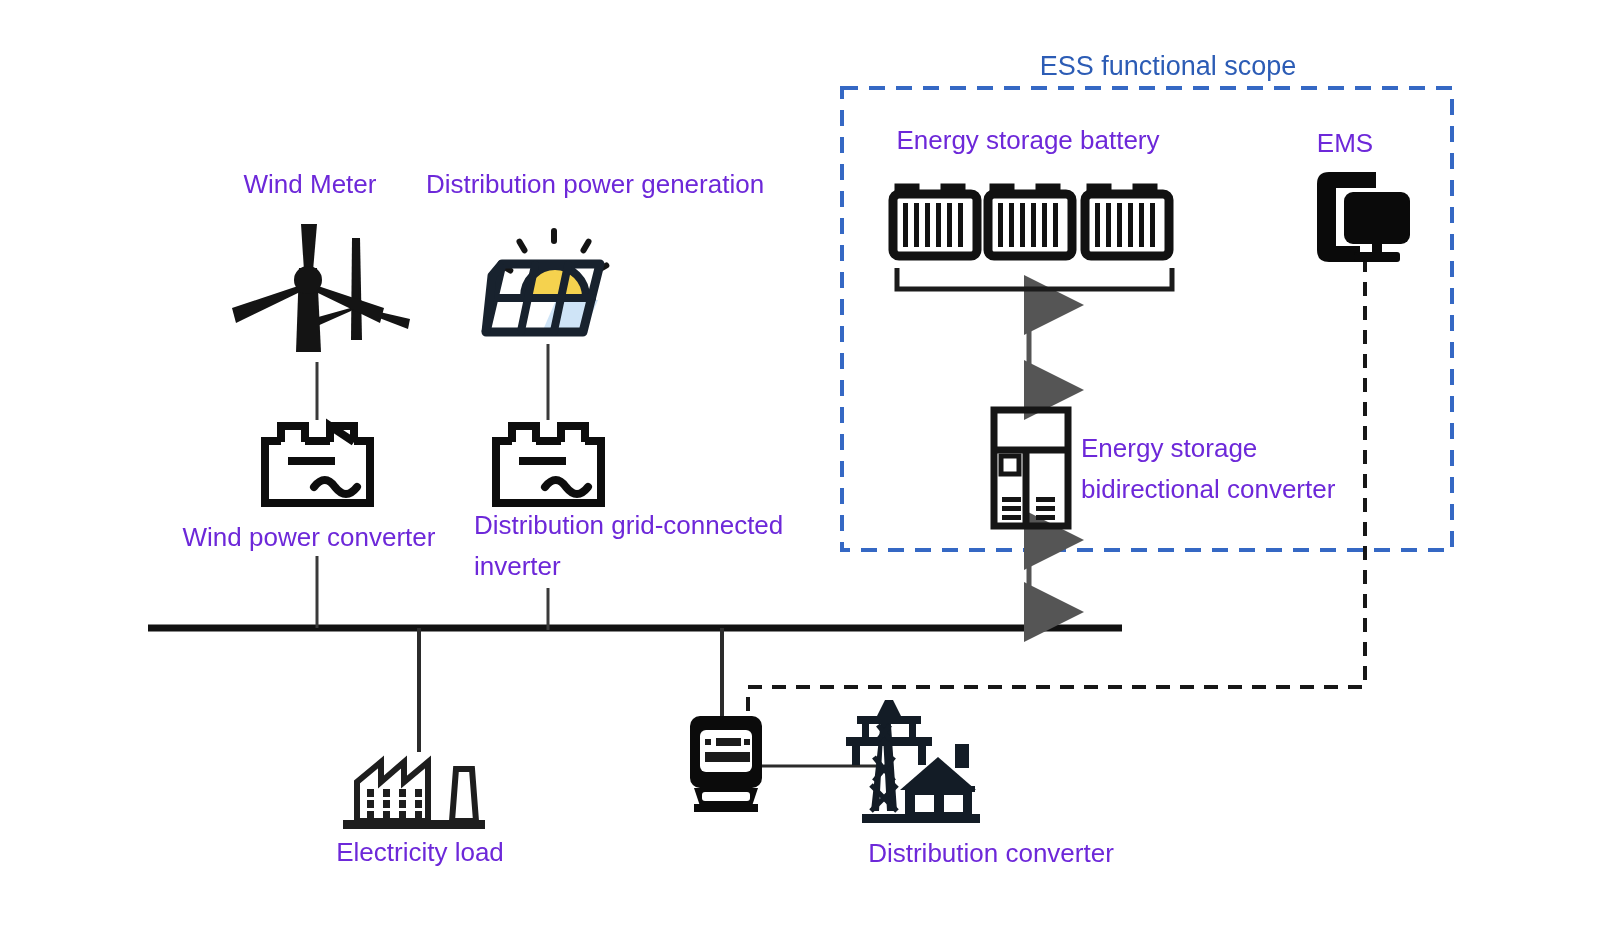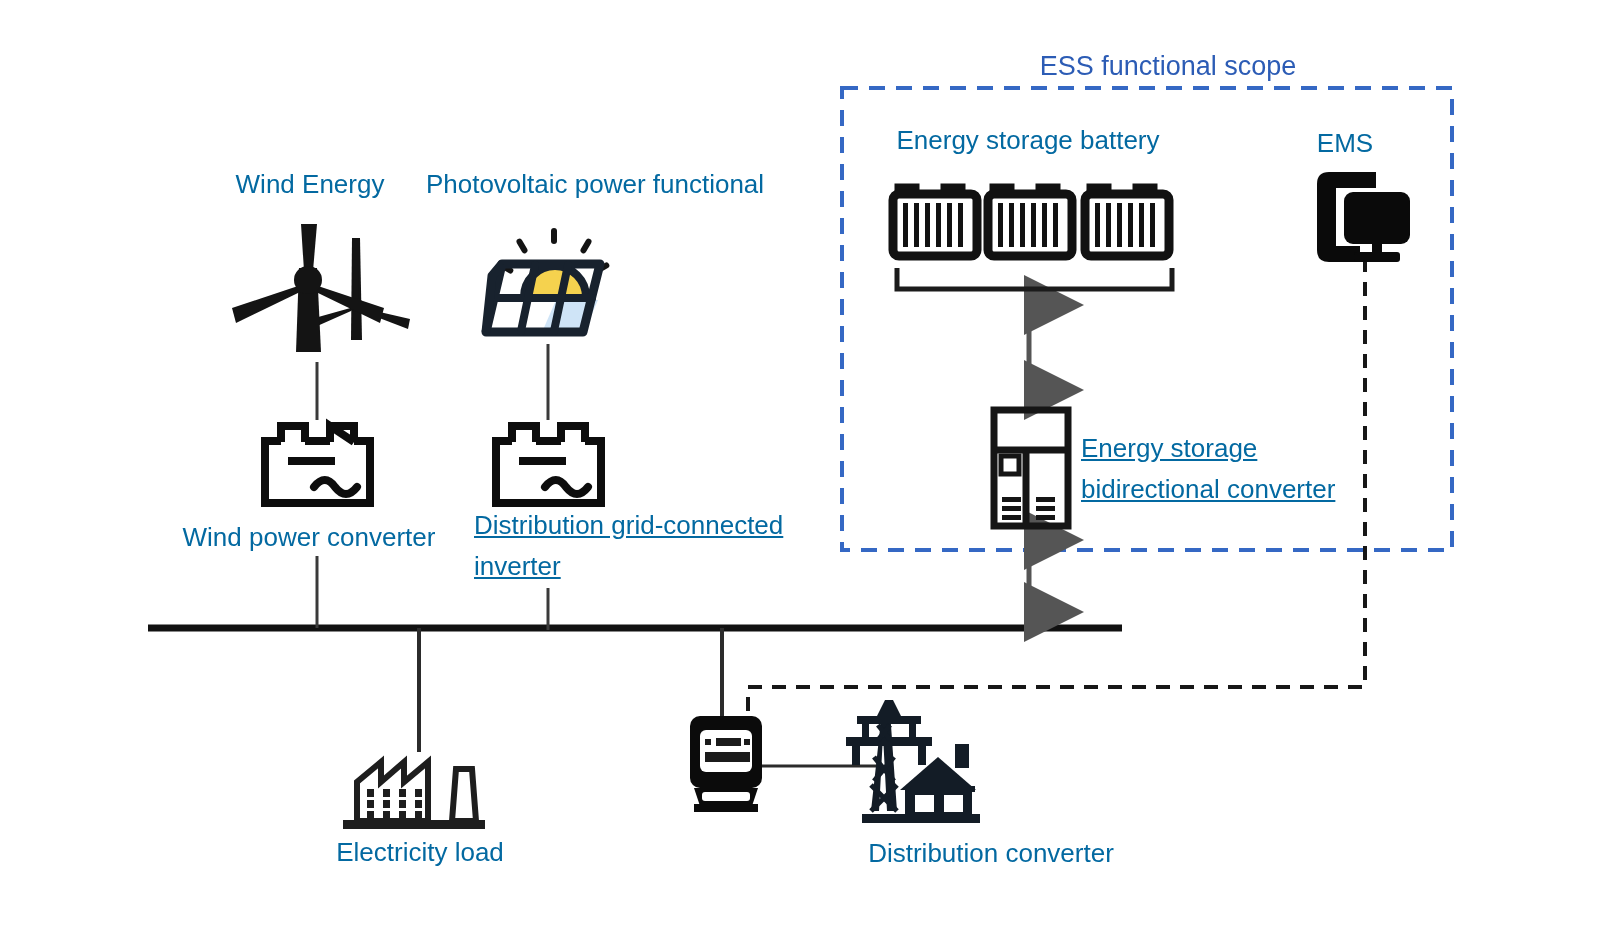--- a/index.html
+++ b/index.html
@@ -20,34 +20,33 @@
   }
   #stage svg.layer {
     position: absolute;
     left: 0;
     top: 0;
     width: 1599px;
     height: 926px;
   }
   .lbl {
     position: absolute;
-    color: #0369a1;
+    color: #6d28d9;
     font-family: "Liberation Sans", sans-serif;
     font-size: 26px;
     line-height: 40px;
     white-space: pre;
     letter-spacing: 0px;
   }
   .lbl.center {
     text-align: center;
     transform: translateX(-50%);
   }
   .lbl.left {
     text-align: right;
-    text-decoration: underline;
   }
   .lbl.scope {
     color: #2c5cb5;
     font-size: 27px;
     font-weight: 400;
   }
 </style>
 </head>
 <body>
 
@@ -296,23 +295,23 @@
   <div class="lbl scope center" style="left:1168px; top:38px;margin-top:8px;">ESS functional scope</div>
 
   <div class="lbl center" style="left:1028px; top:120px;">Energy storage battery</div>
 
   <div class="lbl center" style="left:1345px; top:123px;text-align:center;">EMS</div>
 
   <div class="lbl left" style="left:1081px; top:428px;">Energy storage</div>
 
   <div class="lbl left" style="left:1081px; top:469px;">bidirectional converter</div>
 
-  <div class="lbl center" style="left:310px; top:164px;">Wind Energy</div>
-
-  <div class="lbl center" style="left:595px; top:164px;">Photovoltaic power functional</div>
+  <div class="lbl center" style="left:310px; top:164px;">Wind Meter</div>
+
+  <div class="lbl center" style="left:595px; top:164px;">Distribution power generation</div>
 
   <div class="lbl center" style="left:309px; top:517px;">Wind power converter</div>
 
   <div class="lbl left" style="left:474px; top:505px;">Distribution grid-connected</div>
 
   <div class="lbl left" style="left:474px; top:546px;">inverter</div>
 
   <div class="lbl center" style="left:420px; top:832px;">Electricity load</div>
 
 

